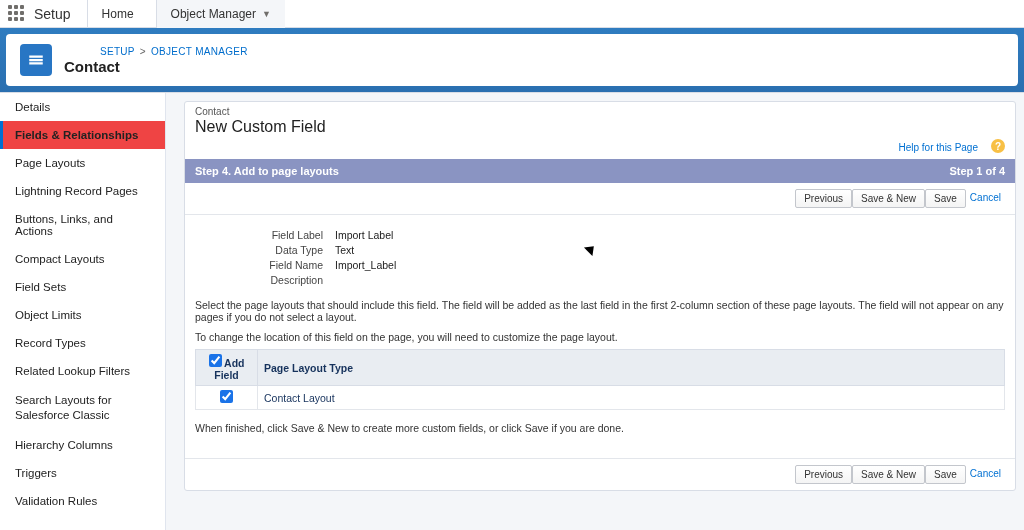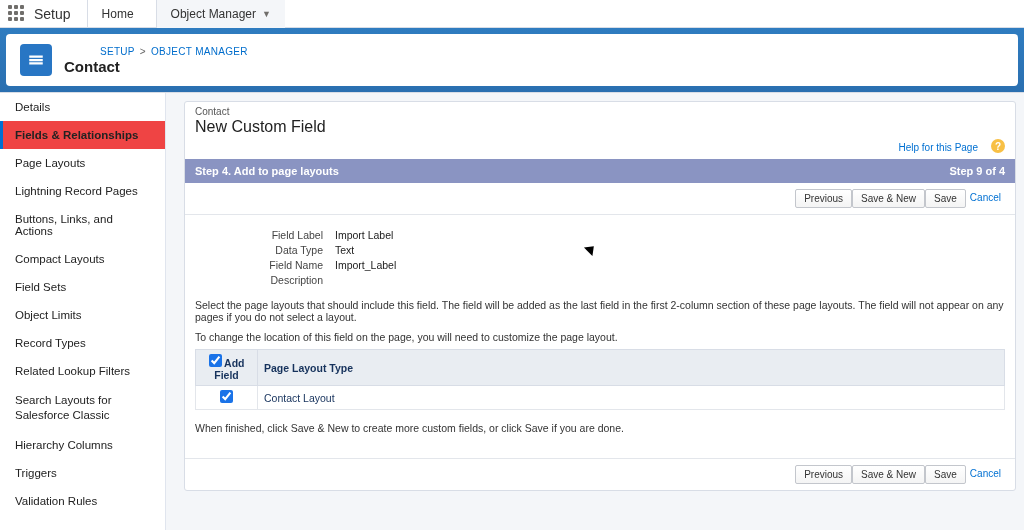--- a/index.html
+++ b/index.html
@@ -296,21 +296,21 @@
           <h2>New Custom Field</h2>
         </div>
         <a class="help-link">
           <span>Help for this Page</span>
           <span class="help-icon">?</span>
         </a>
       </div>
 
       <div class="step-bar">
         <span>Step 4. Add to page layouts</span>
-        <span>Step 9 of 4</span>
+        <span>Step 1 of 4</span>
       </div>
 
       <div class="btn-row first">
         <button class="btn">Previous</button>
         <button class="btn">Save &amp; New</button>
         <button class="btn">Save</button>
         <span class="link">Cancel</span>
       </div>
 
       <div class="field-grid">

